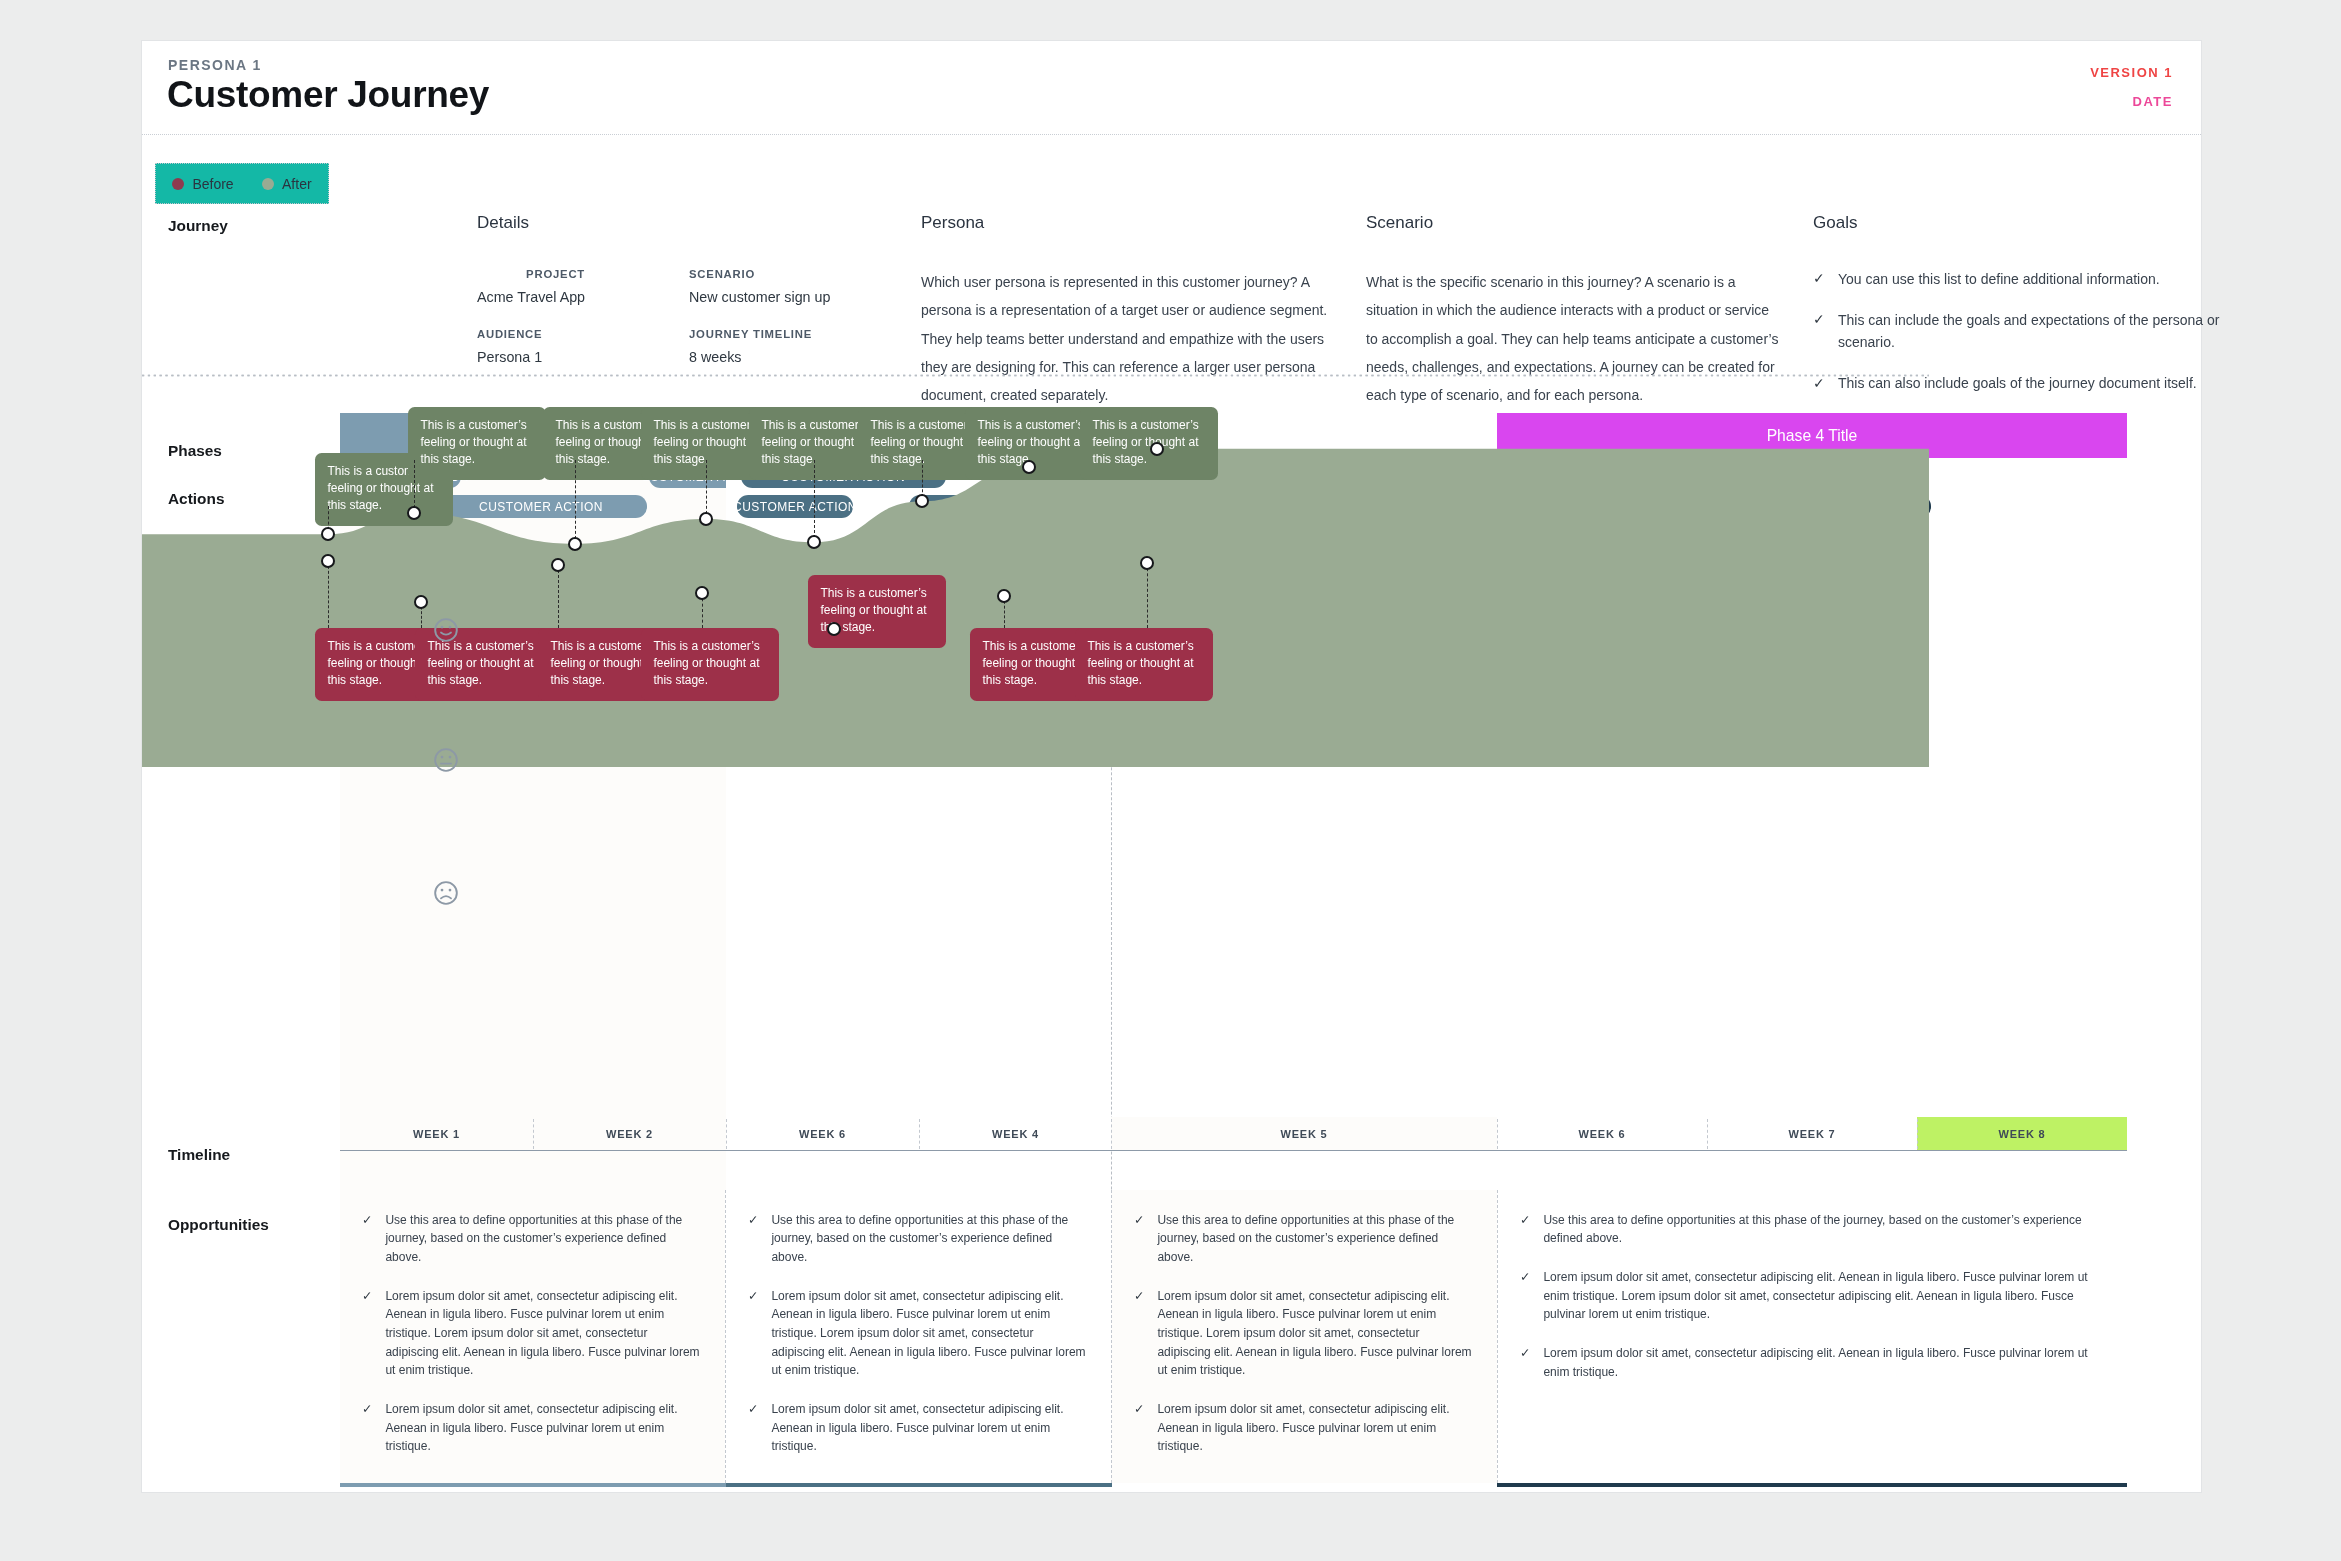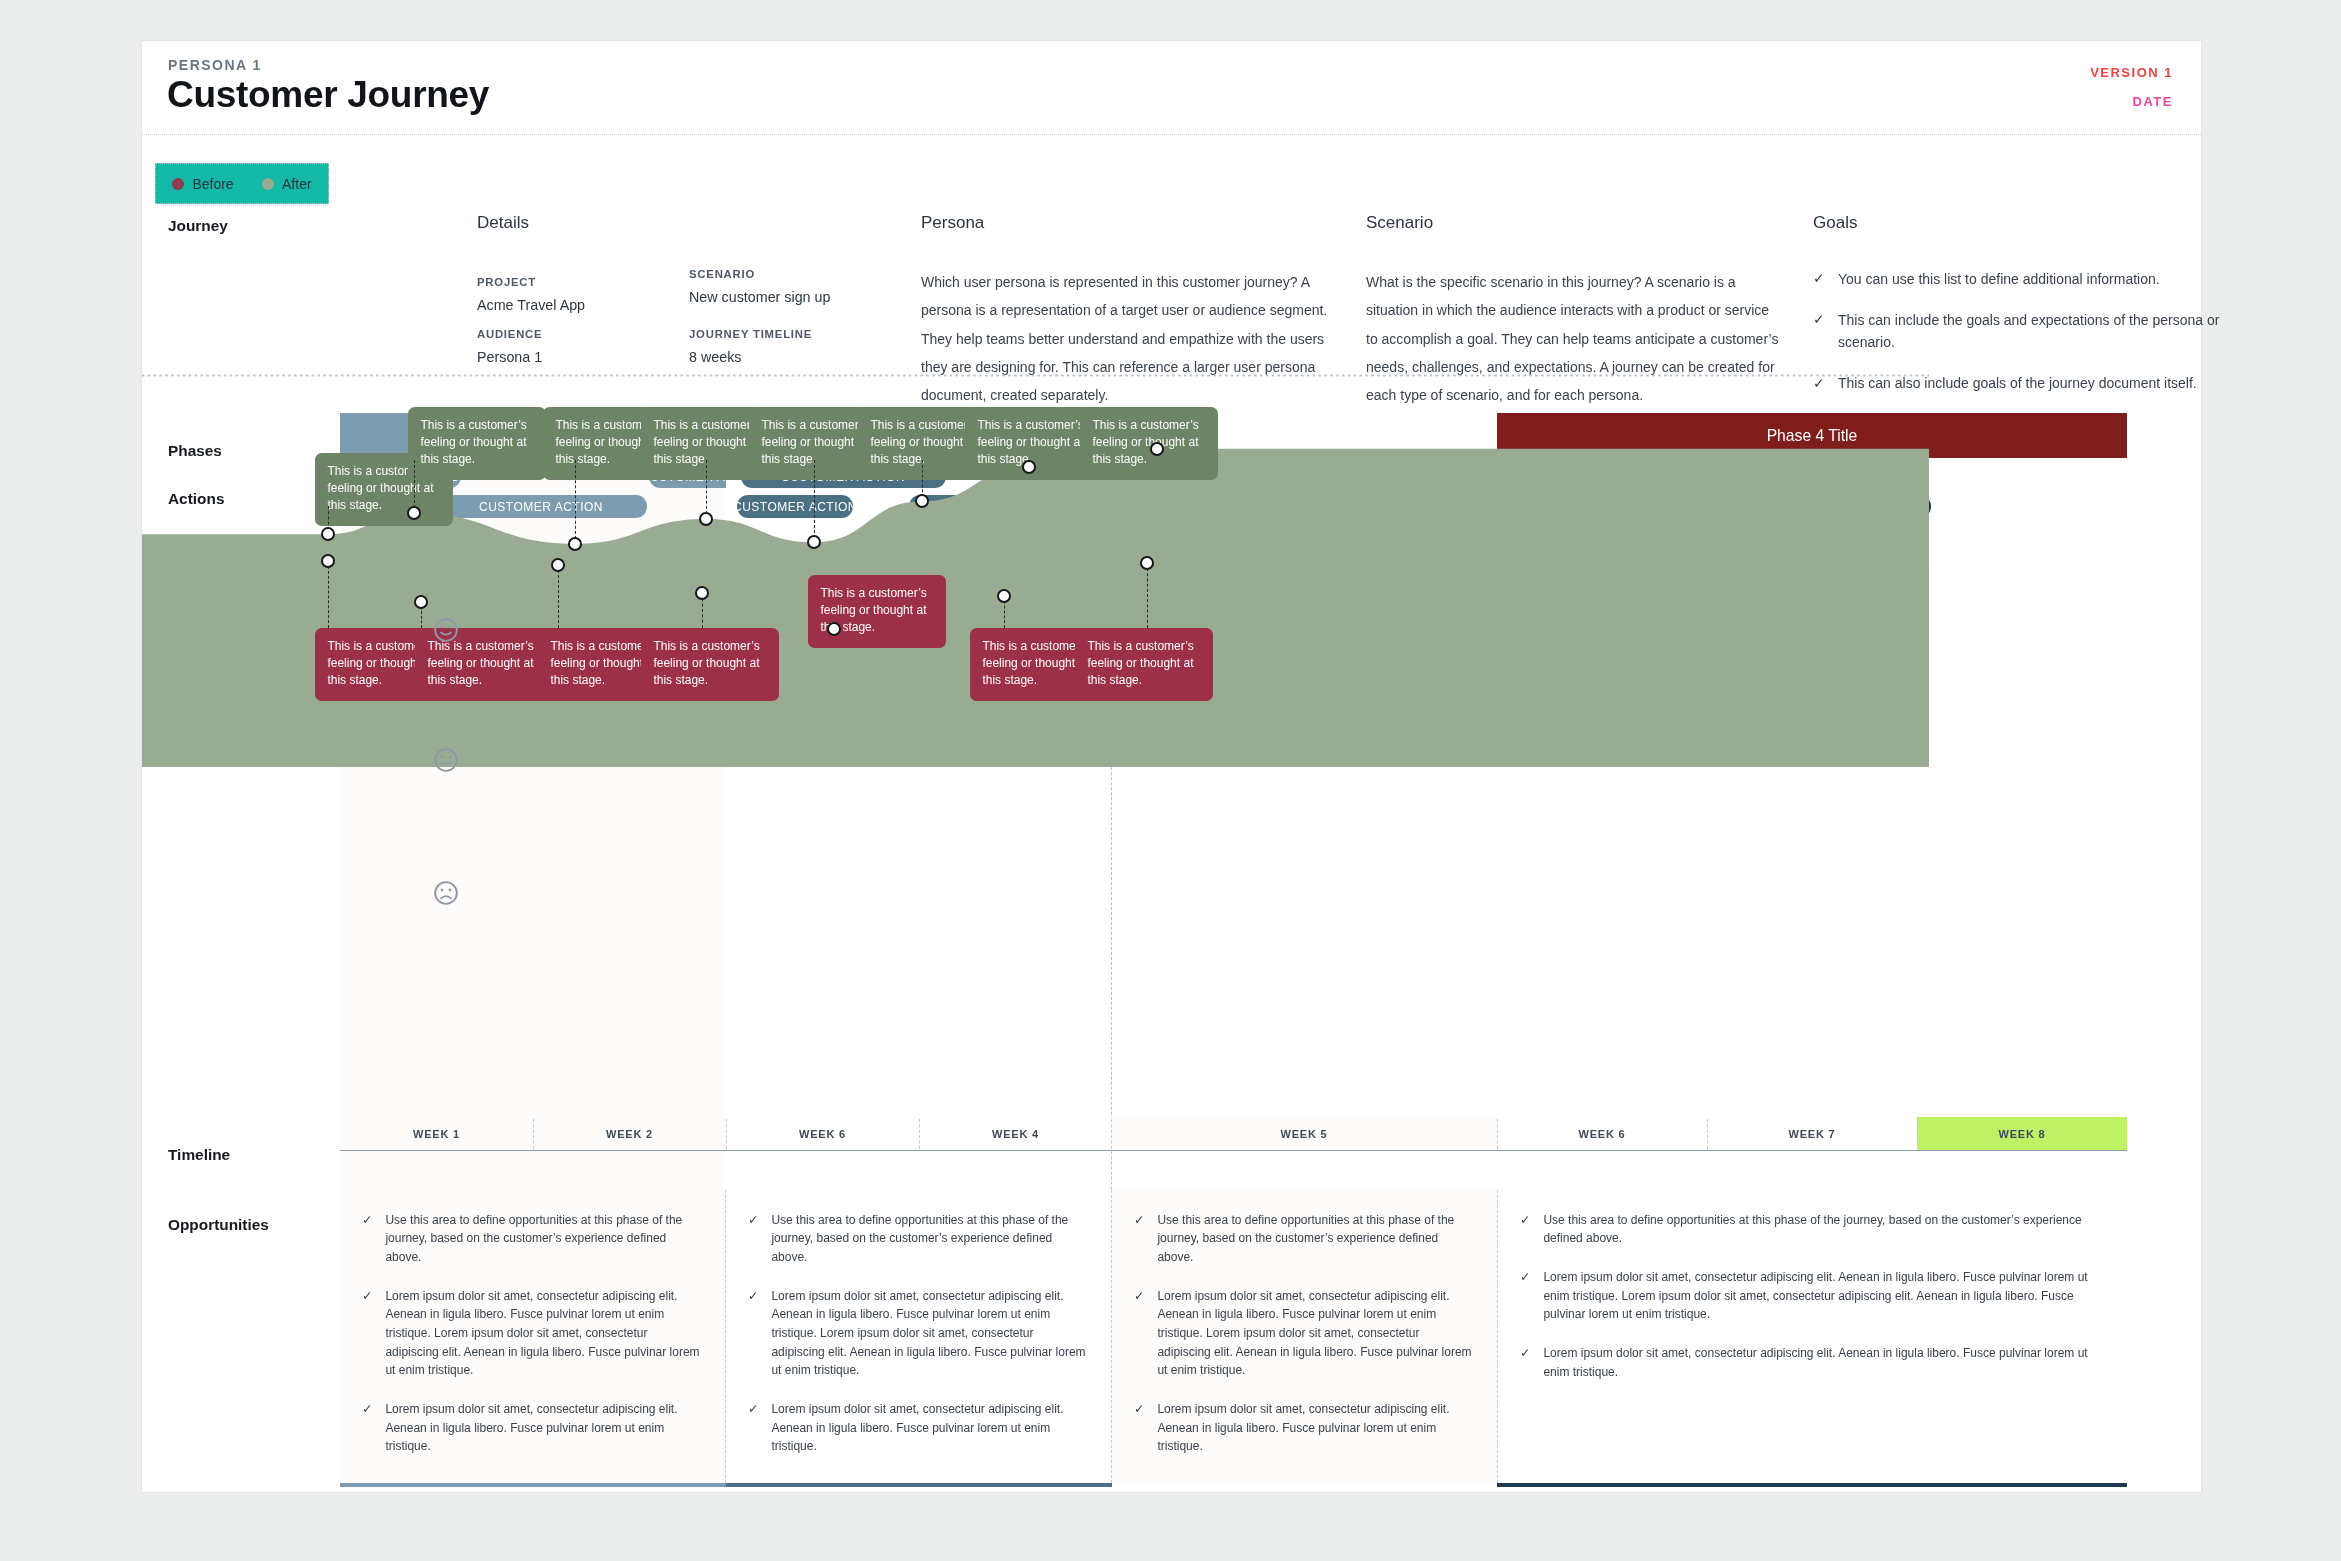--- a/index.html
+++ b/index.html
@@ -202,21 +202,21 @@
   <div class="row-label" id="lbl-overview">Journey</div>
   <div class="row-label" id="lbl-phases">Phases</div>
   <div class="row-label" id="lbl-actions">Actions</div>
   <div class="row-label" id="lbl-exper">Experience</div>
   <div class="row-label" id="lbl-timeline">Timeline</div>
   <div class="row-label" id="lbl-opport">Opportunities</div>
 
   <div class="ov-col" id="ov-details">
     <div class="ov-head">Details</div>
     <div class="detail-grid" id="detail-grid">
-        <div class="detail-cell" style="left: 0px; top: 8px;">
+        <div class="detail-cell" style="left: 0px; top: 0px; text-align: right;">
           <div class="dc-k">PROJECT</div>
           <div class="dc-v">Acme Travel App</div>
         </div>
         <div class="detail-cell" style="left: 212px; top: 0px;">
           <div class="dc-k">SCENARIO</div>
           <div class="dc-v">New customer sign up</div>
         </div>
         <div class="detail-cell" style="left: 0px; top: 60px;">
           <div class="dc-k">AUDIENCE</div>
           <div class="dc-v">Persona 1</div>
@@ -273,21 +273,21 @@
           <div class="chip" style="left: 11px; top: 37px; width: 116px; background: rgb(75, 112, 132);">CUSTOMER ACTION</div>
           <div class="chip" style="left: 183px; top: 37px; width: 199px; background: rgb(75, 112, 132);">CUSTOMER ACTION</div>
         </div>
         <div class="phase-foot" style="background: rgb(75, 112, 132);"></div>
       </div>
       <div class="col-sep" style="left: 771px;"></div>
       <div class="col-sep" style="left: 1157px;"></div>
       <div class="phase-col" style="left: 1157px; width: 630px;">
         <div class="col-bg" style="background: rgb(255, 255, 255);"></div>
         <div class="col-topline"></div>
-        <div class="phase-head" style="background: #7f1d1d;">
+        <div class="phase-head" style="background: #d946ef;">
           <span>Phase 4 Title</span>
         </div>
         <div class="actions-zone">
           <div class="chip" style="left: 16px; top: 7.3px; width: 206px; background: rgb(31, 58, 77);">CUSTOMER ACTION</div>
           <div class="chip" style="left: 167px; top: 37px; width: 132px; background: rgb(31, 58, 77);">CUSTOMER ACTION</div>
           <div class="chip" style="left: 302px; top: 37px; width: 132px; background: rgb(31, 58, 77);">CUSTOMER ACTION</div>
         </div>
         <div class="phase-foot" style="background: rgb(31, 58, 77);"></div>
       </div>
     </div>

